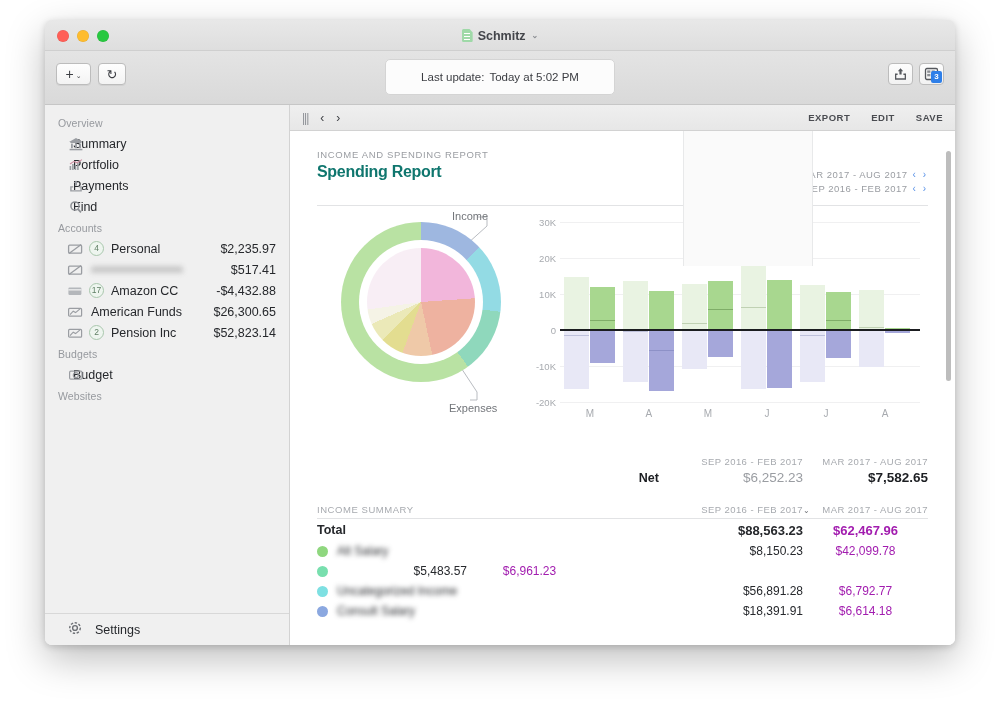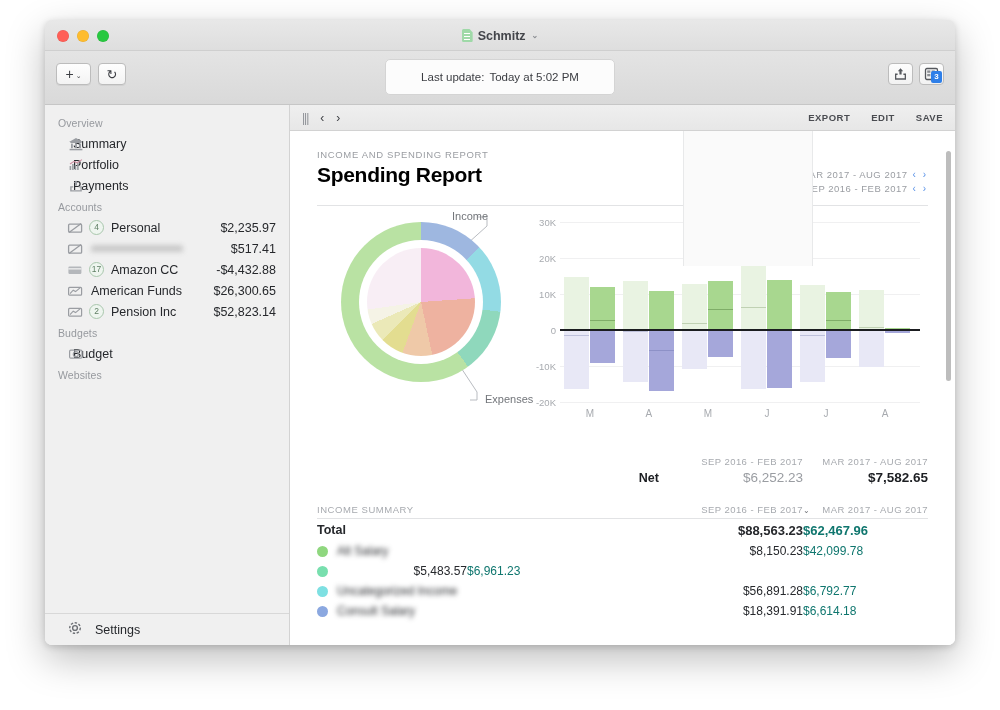--- a/index.html
+++ b/index.html
@@ -143,36 +143,36 @@
   .grip { color:#8f9297; font-size:12px; letter-spacing:-1px; }
   .navarrow { color:#3c3e43; font-size:12px; }
   .mb-actions{ margin-left:auto; display:flex; gap:21px; }
   .mb-actions span{ font-size:9.5px; font-weight:700; color:#4a4c51; letter-spacing:.5px; }
 
   .report { position:absolute; left:0; top:26px; right:0; bottom:0; overflow:hidden; background:#fff; }
   .report-inner { padding:18px 27px 0 27px; }
 
   .kicker { font-size:9.5px; color:#9a9da2; letter-spacing:.65px; margin-bottom:3px; }
   .rep-head { display:flex; align-items:flex-start; }
-  .rep-title { font-size:21px; font-weight:700; color:#000000; letter-spacing:-.3px;text-align:right; }
+  .rep-title { font-size:16px; font-weight:700; color:#0f766e; letter-spacing:-.3px;text-align:right; }
   .ranges { margin-left:auto; text-align:right; padding-top:4px; }
   .range-row { display:flex; align-items:center; justify-content:flex-end; gap:5px; font-size:9.5px; color:#9a9da2; letter-spacing:.5px; height:14px;}
   .range-row .vs { font-size:9px; color:#b0b3b8; }
   .range-row .arrows { color:#5b93e8; font-size:10px; letter-spacing:2px; }
   .hr { height:1px; background:#e2e3e5; margin-top:10px; }
 
   
   .charts { position:relative; height:230px; margin-top:6px; }
 
   .donut-wrap { position:absolute; left:10px; top:2px; width:200px; height:210px; }
   .donut { position:absolute; left:14px; top:8px; width:160px; height:160px; border-radius:50%; }
   .donut-hole { position:absolute; left:32px; top:26px; width:124px; height:124px; border-radius:50%; background:#fff; }
   .pie { position:absolute; left:40px; top:34px; width:108px; height:108px; border-radius:50%; }
   .lbl-income { position:absolute; left:125px; top:-4px; font-size:11px; color:#72757a; }
-  .lbl-expenses { position:absolute; left:122px; top:179px; font-size:11px; color:#72757a;margin-left:36px; }
+  .lbl-expenses { position:absolute; left:122px; top:188px; font-size:11px; color:#72757a; }
   .leader { position:absolute; stroke:#b9bcc1; stroke-width:1; fill:none; }
 
   .bars { position:absolute; left:205px; top:0; right:0; height:215px; }
   .yaxis { position:absolute; left:0; top:0; width:34px; height:190px; }
   .ytick { position:absolute; right:0; font-size:9.5px; color:#a7aaaf; transform:translateY(-50%); }
   .plot { position:absolute; left:38px; right:8px; top:0; height:190px; }
   .gridline { position:absolute; left:0; right:0; height:1px; background:#f0f0f1; }
   .zeroline { position:absolute; left:0; right:0; height:2px; background:#1b1d20; }
   .col { position:absolute; top:0; bottom:0; }
   .bar { position:absolute; }
@@ -197,21 +197,21 @@
   .t-head .h1, .t-head .h2 { font-size:9.5px; color:#a7aaaf; letter-spacing:.45px; text-align:right; }
   .t-head .h1 { width:130px; }
   .t-head .h2 { width:125px; position:relative; padding-left:10px; }
   .sort-caret { position:absolute; left:0px; bottom:0px; font-size:8px; color:#6f7276; }
   .col-shade { position:absolute; top:0; width:130px; background:#fafafa; border-left:1px solid #e8e9ea; border-right:1px solid #e8e9ea; }
 
   .t-row { display:flex; align-items:center; height:20px; position:relative; }
   .t-row .dot { width:11px; height:11px; border-radius:50%; margin-right:9px; flex:0 0 auto; }
   .t-row .nm { flex:1; font-size:12px; color:#26282c; }
   .t-row .v1 { width:130px; text-align:right; font-size:12px; color:#26282c; }
-  .t-row .v2 { width:125px; text-align:left; font-size:12px; color:#0f766e; }
+  .t-row .v2 { width:125px; text-align:center; font-size:12px; color:#a21caf; }
   .t-row.total { height:22px; }
   .t-row.total .nm { font-weight:700; font-size:12.5px; }
   .t-row.total .v1, .t-row.total .v2 { font-weight:700; font-size:13px; }
 
   .blur-txt { filter: blur(2.6px); color:#7f8287; }
 
   
   .vscroll { position:absolute; right:4px; top:20px; width:5px; height:230px; background:#bdbdbd; border-radius:3px; }
 </style>
 </head>
@@ -302,20 +302,29 @@
           <div class="sb-item">
             <span class="ic">
               <svg width="16" height="14" viewBox="0 0 16 14">
                   <path d="M8 1.4 L10.4 4 H9 V6.6 H7 V4 H5.6 Z" fill="#9a9da2"></path>
                   <path d="M2.2 7.2 h3 v1.4 H3.6 v2.6 h8.8 V8.6 h-1.6 V7.2 h3 v5.4 h-11.6 Z" fill="#9a9da2"></path>
                 </svg>
             </span>
             <span class="lab">Payments</span>
           </div>
 
+          <div class="sb-item">
+            <span class="ic">
+              <svg width="16" height="14" viewBox="0 0 16 14">
+                  <circle cx="7" cy="6" r="4.1" fill="none" stroke="#8e9196" stroke-width="1.5"></circle>
+                  <line x1="10" y1="9.2" x2="13" y2="12.3" stroke="#8e9196" stroke-width="1.8"></line>
+                </svg>
+            </span>
+            <span class="lab">Find</span>
+          </div>
 
           <div class="sb-group">Accounts</div>
 
           <div class="sb-item acct haspill">
             <span class="ic">
               <svg width="18" height="14" viewBox="0 0 18 14">
                   <rect x="1.6" y="3.2" width="13" height="8" rx="1" fill="none" stroke="#9a9da2" stroke-width="1.3"></rect>
                   <line x1="2" y1="11.6" x2="14.2" y2="2.6" stroke="#9a9da2" stroke-width="1.3"></line>
                 </svg>
             </span>

